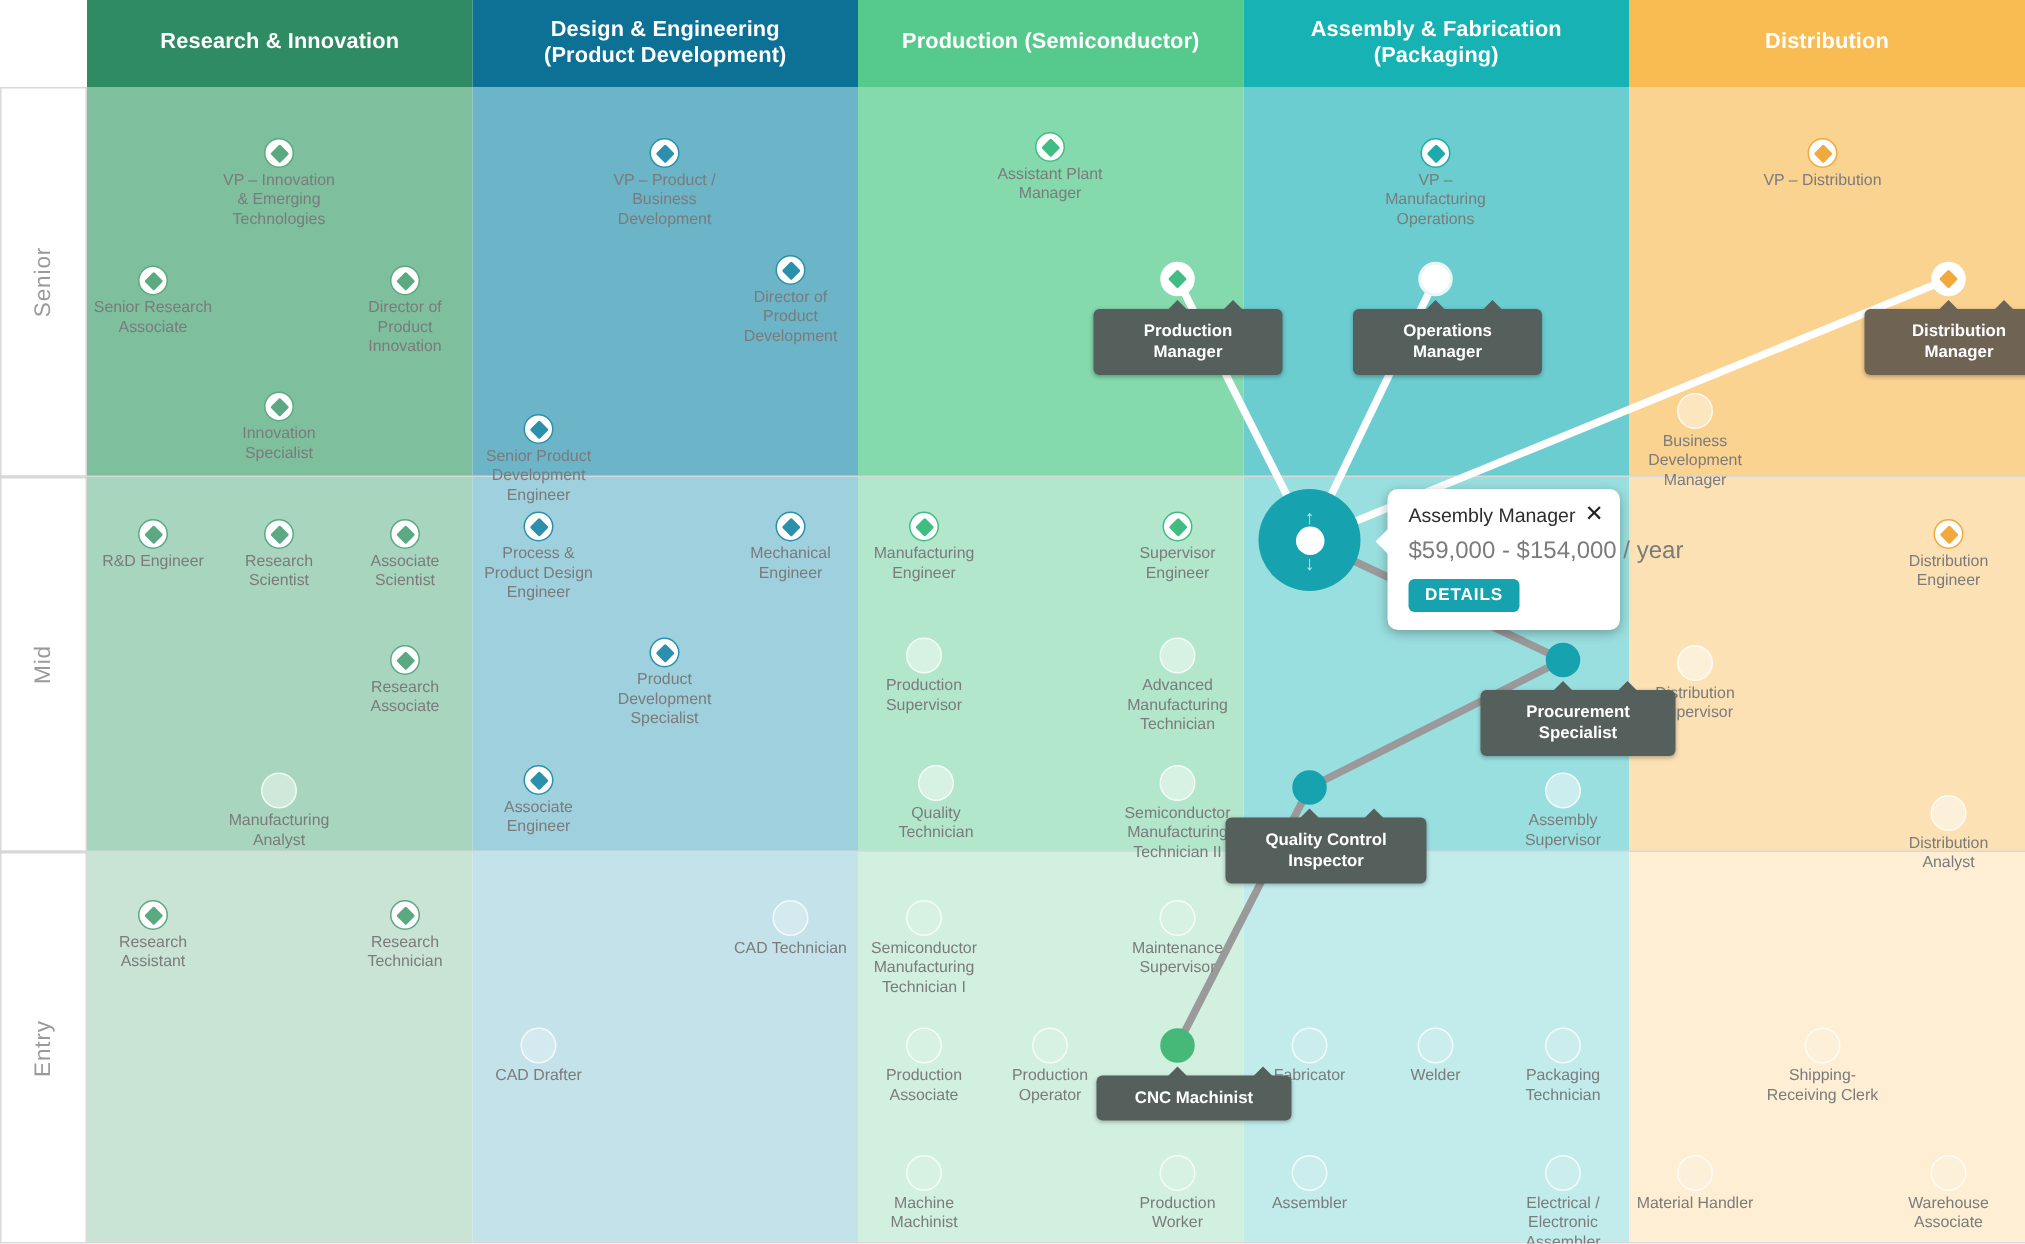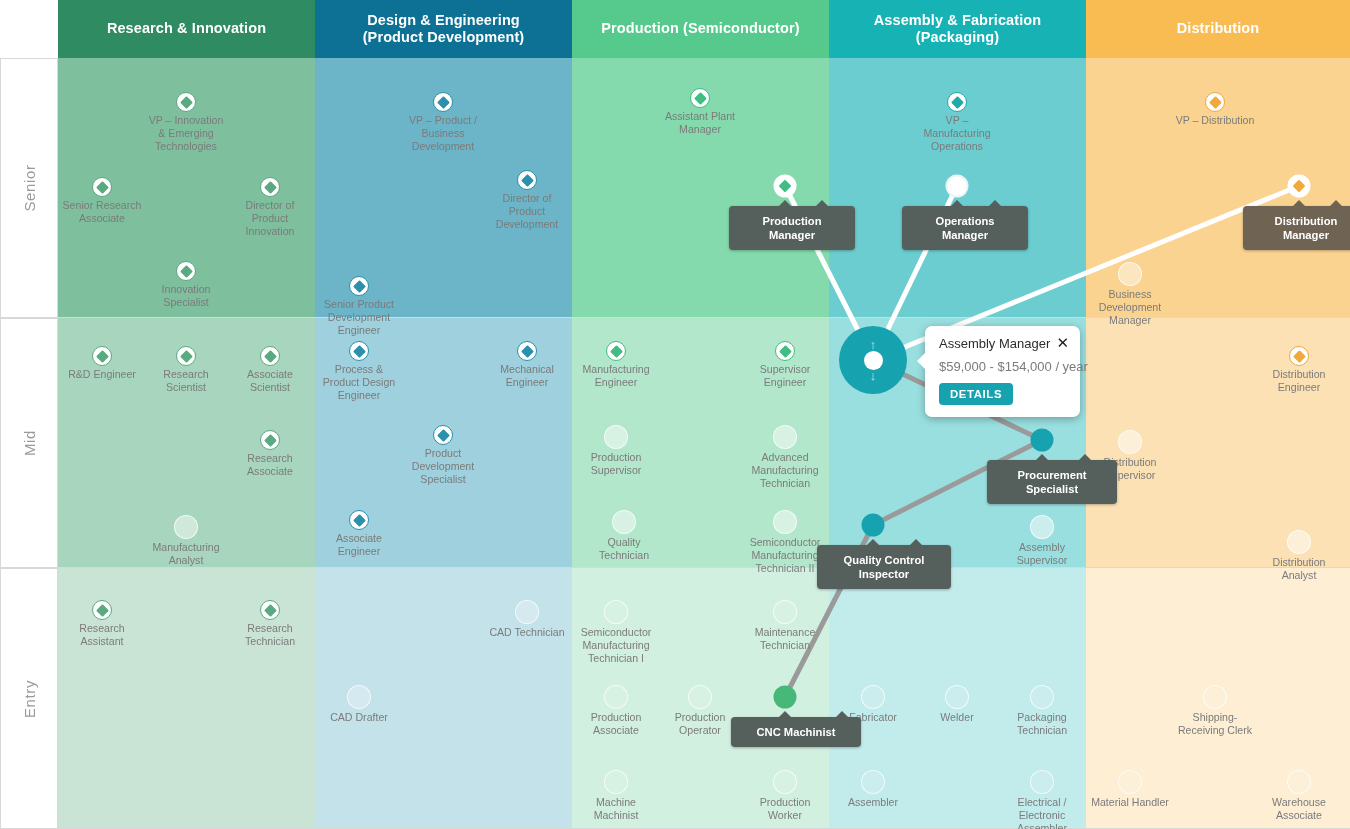--- a/index.html
+++ b/index.html
@@ -70,21 +70,21 @@
   #sel .core{width:19px;height:19px;border-radius:50%;background:#fff;
              margin:1px 0;}
   #sel .ar{line-height:10px;font-size:13px;opacity:.85;}
 
   
   #card{position:absolute;background:#fff;border-radius:7px;
         box-shadow:0 2px 8px rgba(0,0,0,.3);padding:11px 13px 12px 14px;
         width:128px;}
   #card .ttl{font-size:13px;color:#2d2d2d;font-weight:normal;
              padding-right:18px;line-height:1.1;white-space:nowrap;}
-  #card .sal{font-size:13px;color:#7b7b7b;margin-top:8px;white-space:nowrap;}
+  #card .sal{font-size:16px;color:#7b7b7b;margin-top:8px;white-space:nowrap;}
   #card .btn{display:inline-block;margin-top:9px;background:#17a2b0;color:#fff;
              font-size:11.4px;font-weight:bold;letter-spacing:.6px;
              padding:5px 11px;border-radius:4px;cursor:pointer;}
   #card .cls{position:absolute;top:9px;right:11px;font-size:15px;color:#222;
              cursor:pointer;line-height:1;font-weight:bold;}
   #card .beak{position:absolute;left:-8px;top:26px;width:0;height:0;
               border-top:9px solid transparent;border-bottom:9px solid transparent;
               border-right:9px solid #fff;}
 </style>
 </head>
@@ -338,21 +338,21 @@
       </div>
       <div class="node plain" style="left: 616px; top: 600px;">
         <div class="dot" style="background: rgb(215, 241, 227); border: 1.5px solid rgba(255, 255, 255, 0.75);"></div>
         <div class="lbl">Semiconductor
 Manufacturing
 Technician I</div>
       </div>
       <div class="node plain" style="left: 785px; top: 600px;">
         <div class="dot" style="background: rgb(215, 241, 227); border: 1.5px solid rgba(255, 255, 255, 0.75);"></div>
         <div class="lbl">Maintenance
-Technician</div>
+Supervisor</div>
       </div>
       <div class="node plain" style="left: 616px; top: 685px;">
         <div class="dot" style="background: rgb(215, 241, 227); border: 1.5px solid rgba(255, 255, 255, 0.75);"></div>
         <div class="lbl">Production
 Associate</div>
       </div>
       <div class="node plain" style="left: 700px; top: 685px;">
         <div class="dot" style="background: rgb(215, 241, 227); border: 1.5px solid rgba(255, 255, 255, 0.75);"></div>
         <div class="lbl">Production
 Operator</div>

